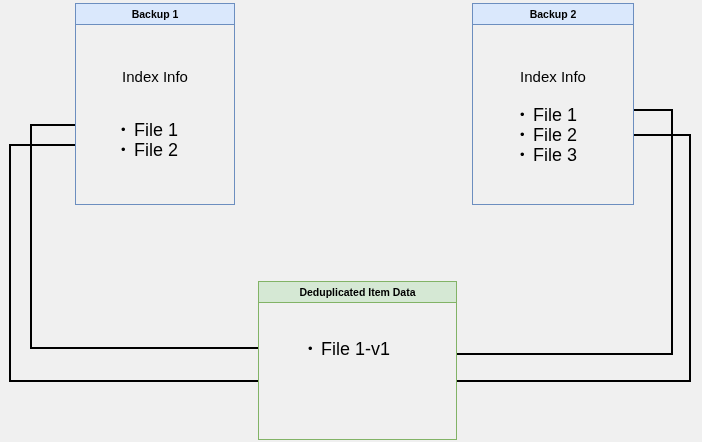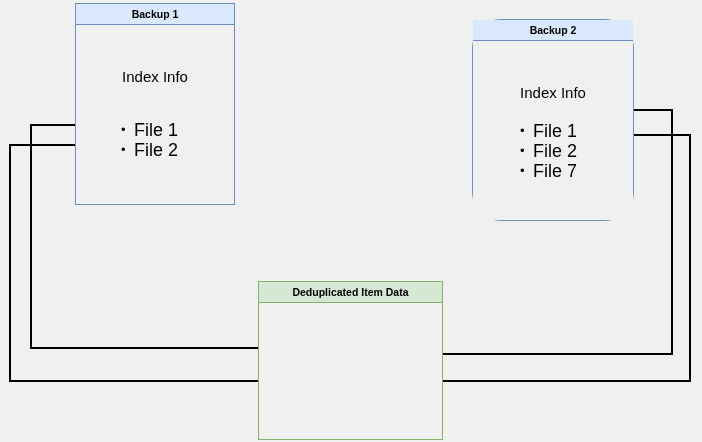--- a/index.html
+++ b/index.html
@@ -121,33 +121,34 @@
     <div class="box-title">Backup 1</div>
     <div class="box-body">
       <div class="body-heading" style="top:43px;">Index Info</div>
       <ul class="filelist" style="left:42px; top:95px;">
         <li>File 1</li>
         <li>File 2</li>
       </ul>
     </div>
   </div>
 
-  <div class="box blue" style="left:472px; top:19px; width:162px; height:202px;border-radius:29px;">
+  <div class="box blue" style="left:472px; top:3px; width:162px; height:202px;">
     <div class="box-title">Backup 2</div>
     <div class="box-body">
       <div class="body-heading" style="top:43px;">Index Info</div>
       <ul class="filelist" style="left:44px; top:80px;">
         <li>File 1</li>
         <li>File 2</li>
-        <li>File 7</li>
+        <li>File 3</li>
       </ul>
     </div>
   </div>
 
-  <div class="box green" style="left:258px; top:281px; width:185px; height:159px;">
+  <div class="box green" style="left:258px; top:281px; width:199px; height:159px;">
     <div class="box-title">Deduplicated Item Data</div>
     <div class="box-body">
       <ul class="filelist" style="left:46px; top:36px;">
+        <li>File 1-v1</li>
       </ul>
     </div>
   </div>
 
 </div>
 
 </body></html>

